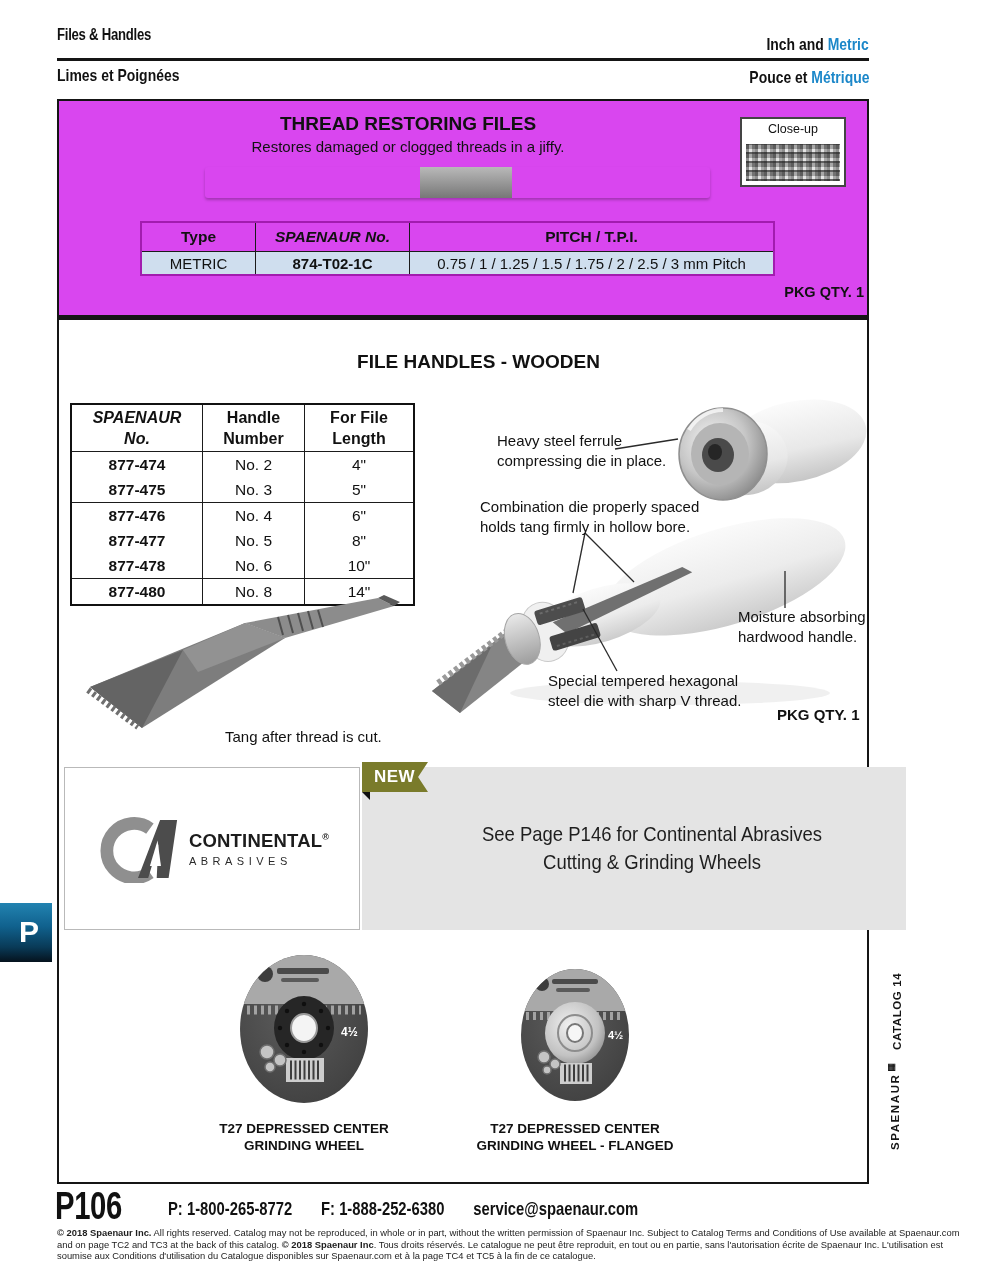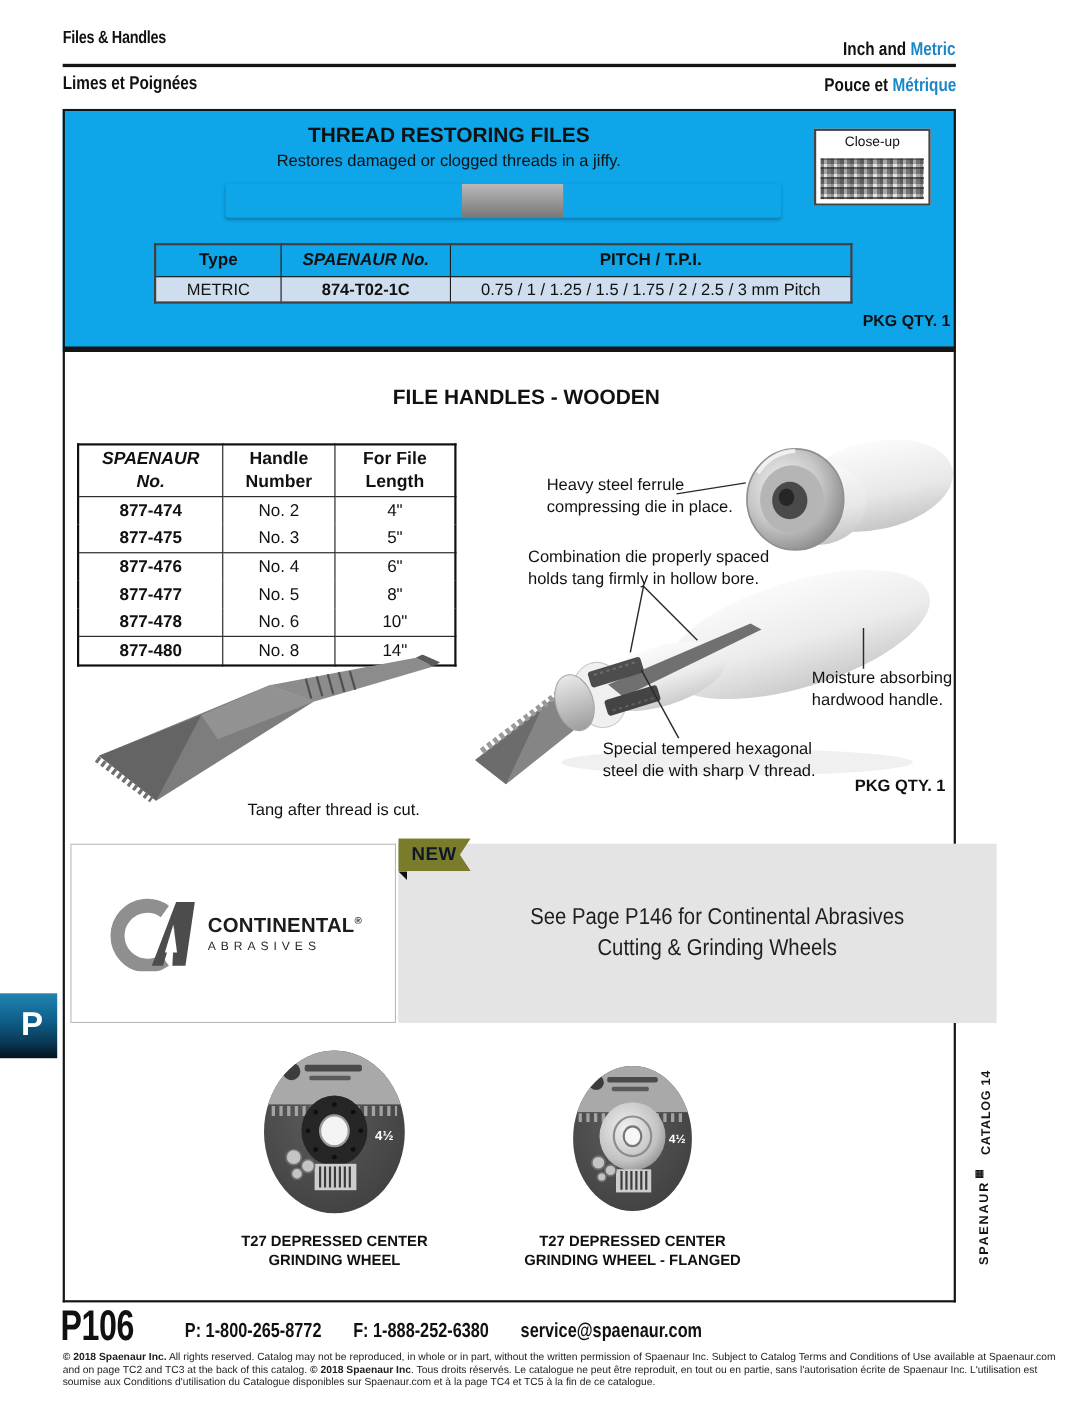--- a/index.html
+++ b/index.html
@@ -11,36 +11,36 @@
 
   
   .hdr-title { position:absolute; left:57px; top:26px; font-size:16px; font-weight:bold; letter-spacing:-0.3px; }
   .hdr-units { position:absolute; right:120px; top:35px; font-size:17px; font-weight:bold; text-align:right; }
   .hdr-rule  { position:absolute; left:57px; top:58px; width:812px; height:3px; background:#151515; }
   .hdr-sub-l { position:absolute; left:57px; top:66px; font-size:17px; font-weight:bold; }
   .hdr-sub-r { position:absolute; right:120px; top:68px; font-size:17px; font-weight:bold; text-align:right; }
 
   
   .box1 { position:absolute; left:57px; top:99px; width:812px; height:221px; box-sizing:border-box;
-          border:2px solid #151515; border-bottom:5px solid #151515; background:#0ea5e9; }
+          border:2px solid #151515; border-bottom:5px solid #151515; background:#d946ef; }
   .tf-title { position:absolute; left:0; right:110px; top:12px; text-align:center; font-size:19px; font-weight:bold; }
   .tf-sub   { position:absolute; left:0; right:110px; top:37px; text-align:center; font-size:15px; }
   .tf-file  { position:absolute; left:146px; top:66px; width:505px; height:31px; display:flex; border-radius:3px;
               box-shadow:0 2px 3px rgba(0,0,0,0.25); overflow:hidden; }
   .thr { background-image:linear-gradient(180deg, rgba(255,255,255,.55), rgba(0,0,0,.3)),
            repeating-linear-gradient(90deg,#6f6f6f 0 2px,#cicici 2px 2px,#c9c9c9 2px 4px,#8a8a8a 4px 6px); }
   .thr-a { width:215px; } .thr-b { flex:1; }
   .tf-mid { width:92px; background:linear-gradient(180deg,#b9b9b9,#777); }
   .closeup { position:absolute; left:681px; top:16px; width:102px; height:66px; border:2px solid #444; background:#fff; }
   .closeup-label { text-align:center; font-size:12.5px; margin-top:3px; }
   .closeup-tex { position:absolute; left:4px; right:4px; bottom:4px; height:37px;
       background-image:repeating-linear-gradient(0deg, rgba(30,30,30,.65) 0 2px, rgba(255,255,255,.15) 2px 5px, rgba(0,0,0,.25) 5px 9px),
         repeating-linear-gradient(90deg,#7a7a7a 0 3px,#e0e0e0 3px 6px,#989898 6px 9px); }
   .tbl1 { position:absolute; left:81px; top:120px; width:635px; border-collapse:collapse; font-size:15px;
-          border:2px solid #404040; table-layout:fixed; }
+          border:2px solid #a21caf; table-layout:fixed; }
   .tbl1 th, .tbl1 td { border:1.6px solid #1b1b1b; text-align:center; padding:0; }
   .tbl1 th { height:28px; font-size:15.5px; }
   .tbl1 td { height:22px; }
   .c-type { width:113px; } .c-no { width:153px; } .c-pitch { width:363px; }
   .ital { font-style:italic; }
   .bold { font-weight:bold; }
   .metric-row td { background:var(--metric-row-bg,#cfdeee); }
   .pkg1 { position:absolute; right:3px; top:183px; font-size:14.5px; font-weight:bold; }
 
   
@@ -71,21 +71,21 @@
   .logo-panel { position:absolute; left:5px; top:447px; width:296px; height:163px; background:#fff;
                 border:1px solid #b9b9b9; box-sizing:border-box; display:flex; align-items:center; justify-content:center; }
   .logo-row { display:flex; align-items:center; gap:8px; }
   .brand-name { font-size:18.5px; font-weight:bold; letter-spacing:0.2px; color:#1c1c1c; }
   .brand-reg { font-size:9px; vertical-align:super; }
   .brand-sub { font-size:11px; letter-spacing:4.5px; color:#2a2a2a; margin-top:3px; }
   .promo-panel { position:absolute; left:303px; top:447px; width:508px; height:163px; background:var(--promo-panel-bg,#e4e4e4);padding-left:36px; }
   .promo-text { margin-top:53px; text-align:center; font-size:21px; line-height:28px; color:#1e1e1e;
                 transform:scaleX(0.88); transform-origin:center top; }
   .new-ribbon { position:absolute; left:303px; top:442px; width:66px; height:30px; background:var(--new-badge-bg,#7a7b2b);
-                color:#0f172a; font-weight:bold; font-size:17px; line-height:30px; text-align:left; padding-left:12px;
+                color:#ffffff; font-weight:bold; font-size:17px; line-height:30px; text-align:left; padding-left:12px;
                 box-sizing:border-box; clip-path:polygon(0 0,100% 0,85% 50%,100% 100%,0 100%); letter-spacing:0.5px; }
   .new-fold { position:absolute; left:303px; top:472px; width:8px; height:8px; background:#101010;
               clip-path:polygon(0 0,100% 0,100% 100%); }
 
   .wheel1 { position:absolute; left:180px; top:634px; width:130px; height:150px; }
   .wheel2 { position:absolute; left:461px; top:647px; width:110px; height:135px; }
   .cap { position:absolute; width:300px; text-align:center; font-size:13.5px; font-weight:bold; line-height:17px; white-space:pre-line; }
   .cap1 { left:95px;  top:800px; }
   .cap2 { left:366px; top:800px; }
 

